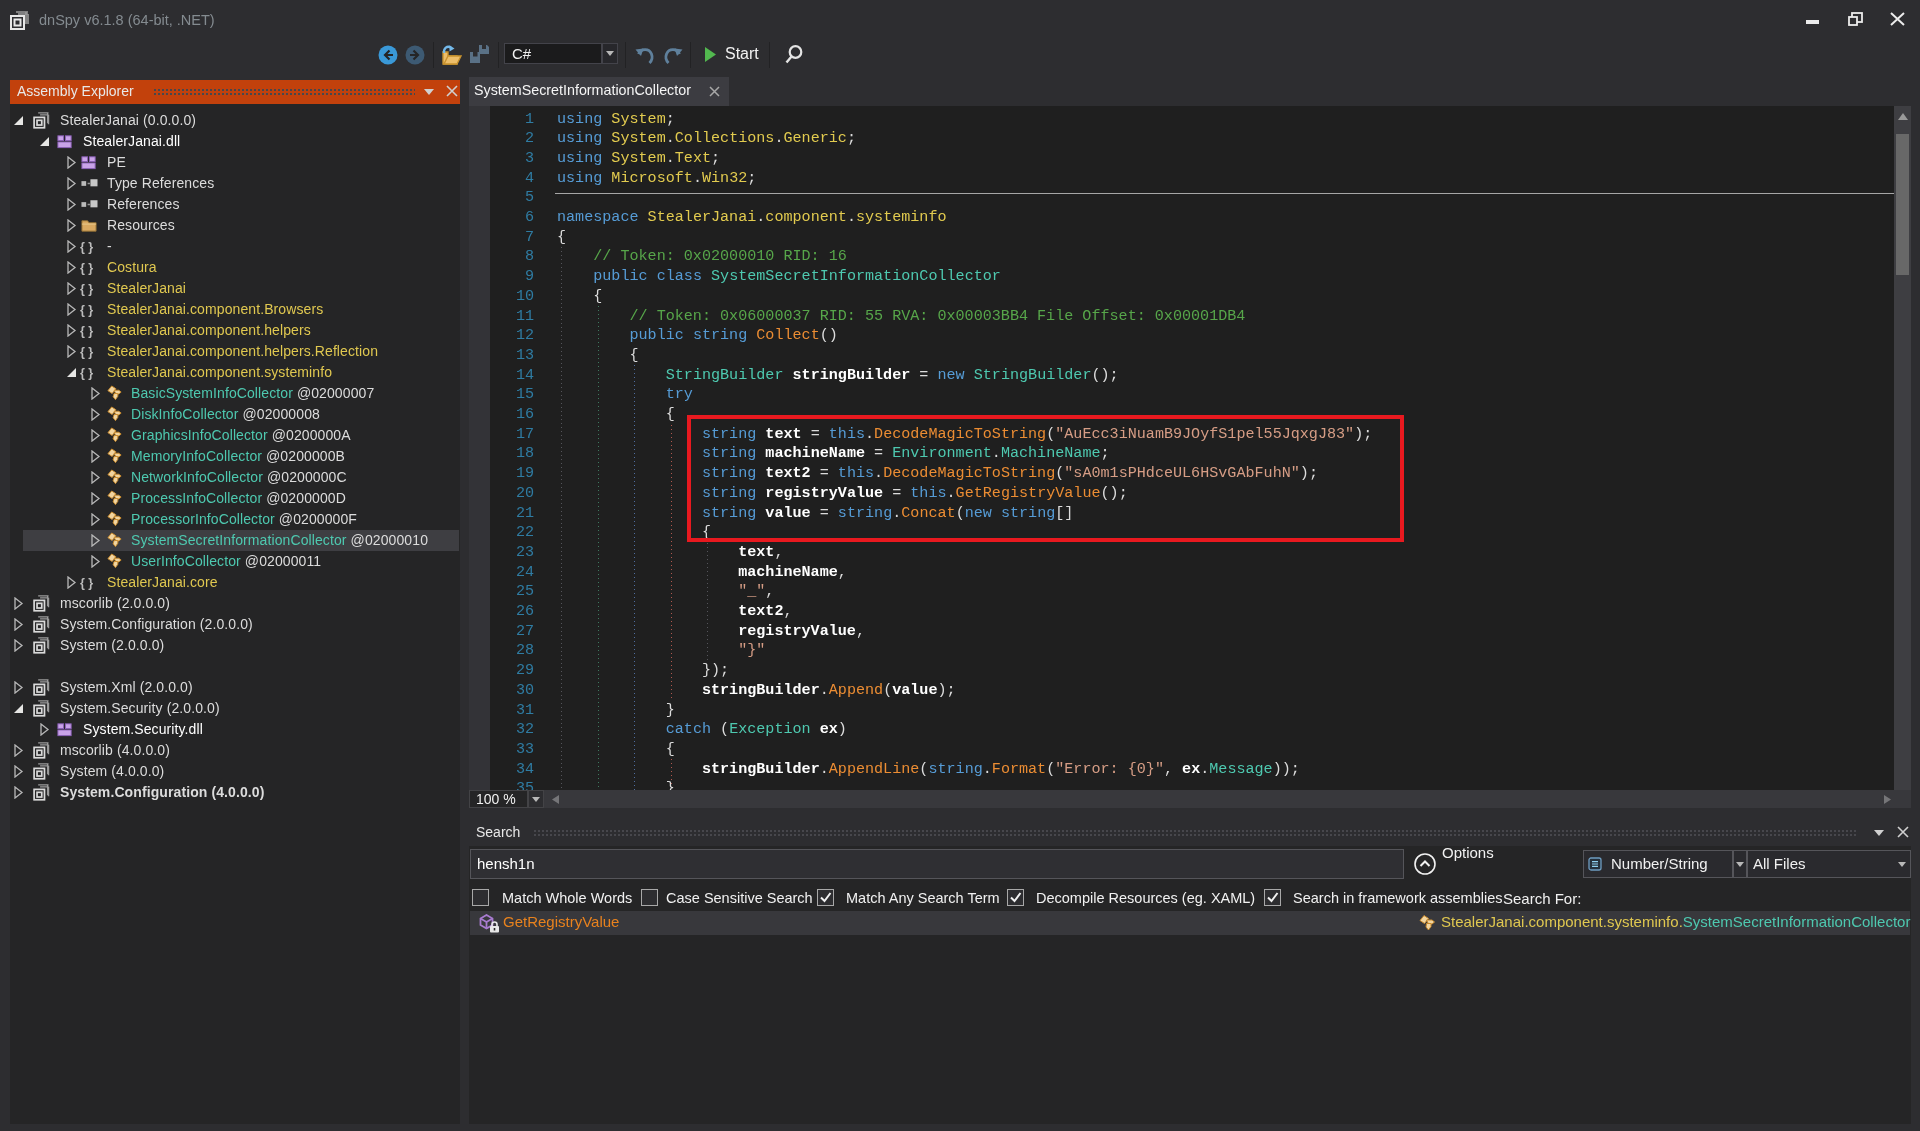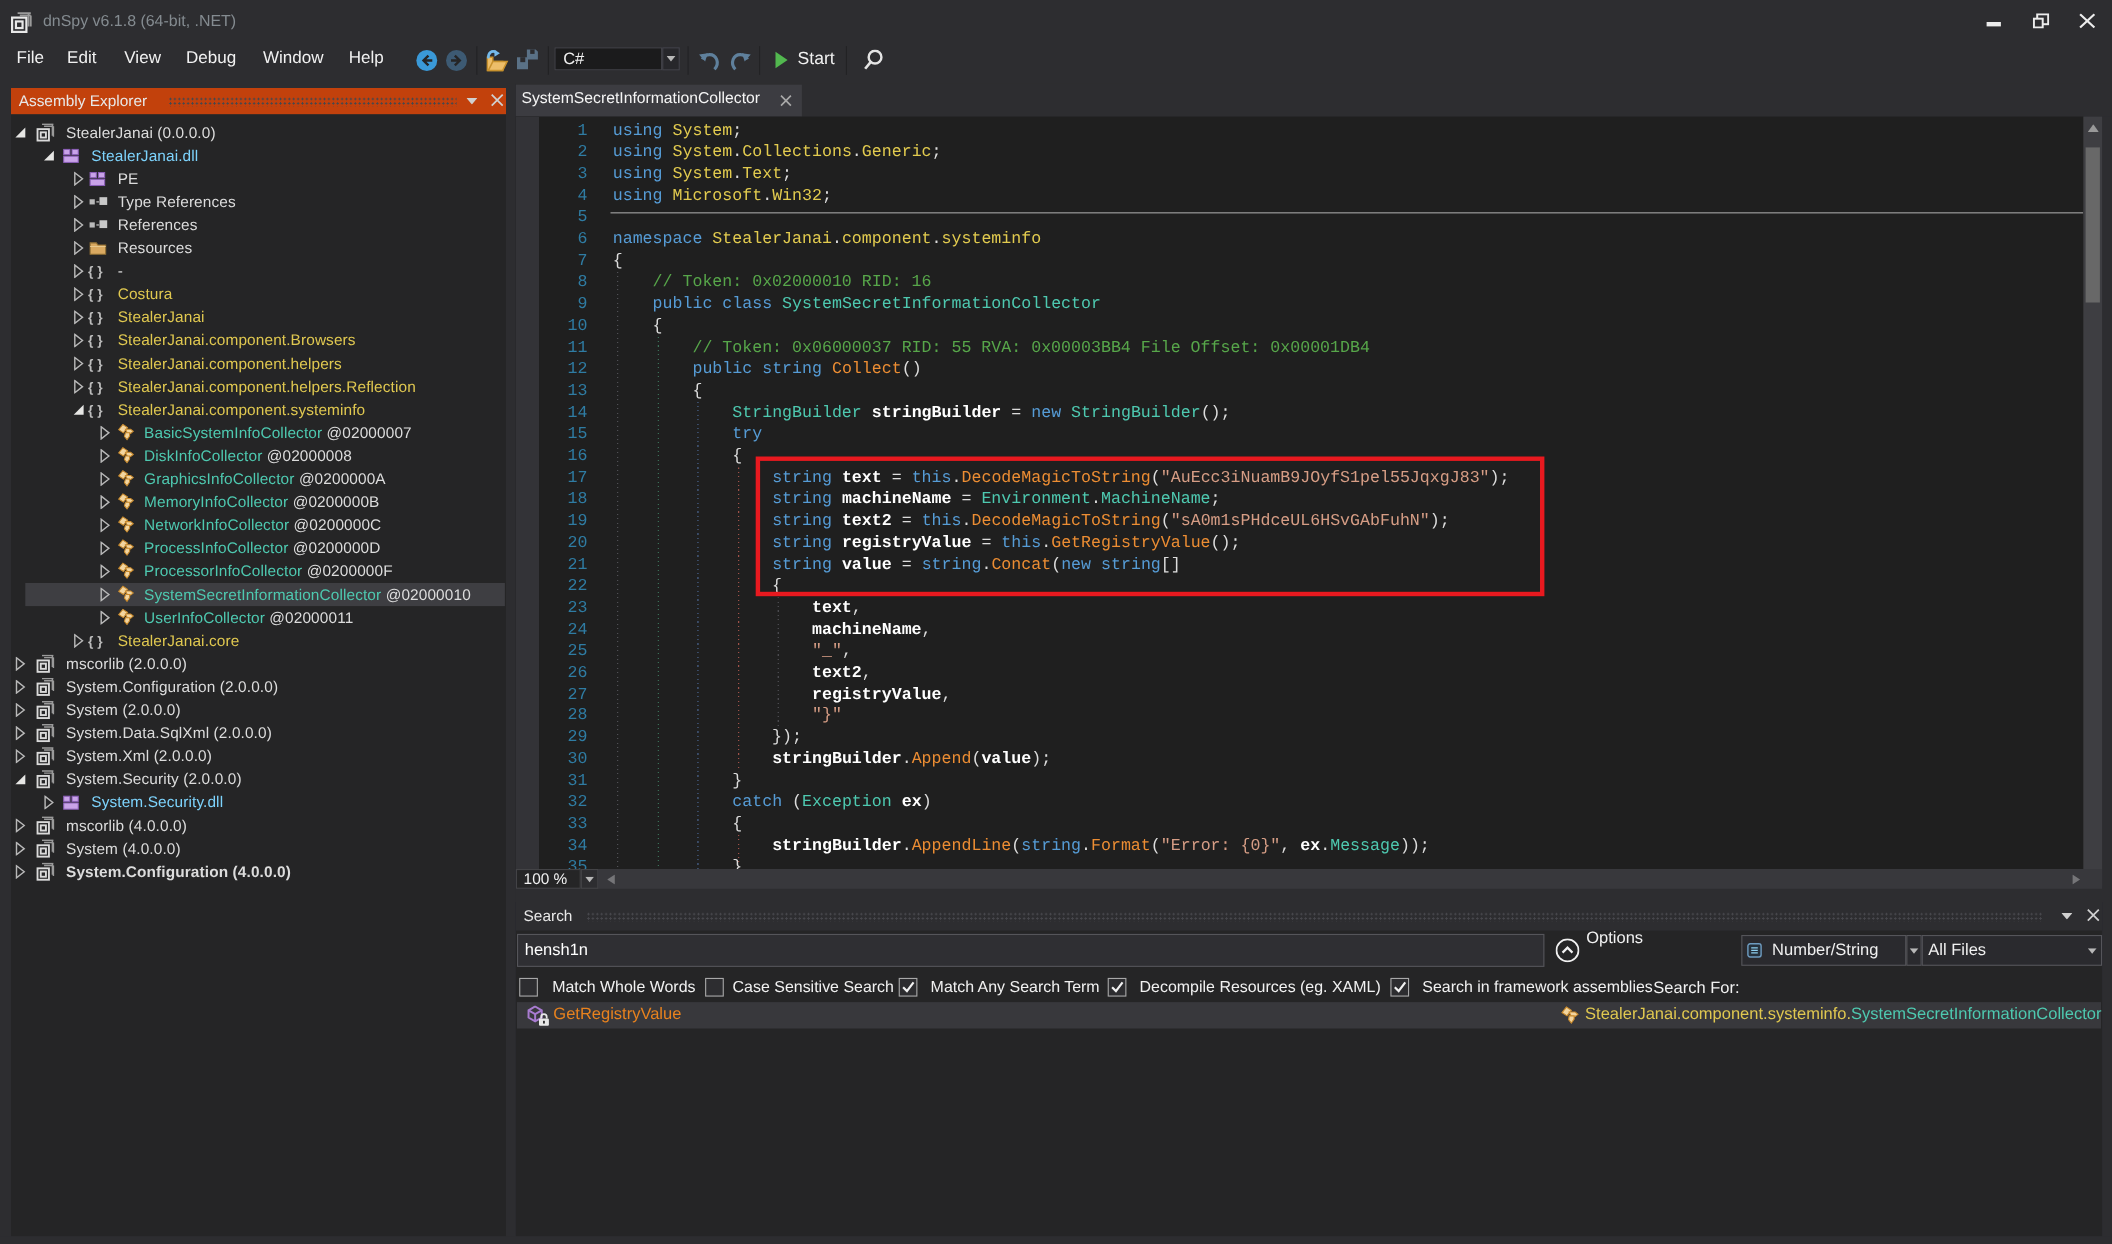--- a/index.html
+++ b/index.html
@@ -21,21 +21,21 @@
   .s{color:#d69d85;}
   .guide{position:absolute;width:1px;}
   
   #tree{position:absolute;left:10px;top:104px;width:450px;height:1020px;background:#252526;overflow:hidden;}
   .trow{position:absolute;height:21px;width:450px;font-size:14px;color:#dcdcdc;}
   .trow .lbl{position:absolute;top:2px;white-space:nowrap;letter-spacing:0.1px;}
   .ticon{position:absolute;top:2px;width:18px;height:17px;}
   .texp{position:absolute;top:4px;width:12px;height:13px;}
   .ns{color:#e0c850;}
   .cls{color:#4ec9b0;}
-  .mod{color:#7dd3fc;text-align:center;}
+  .mod{color:#ffffff;text-align:center;}
   
   .dots{background-image:radial-gradient(#47474c 1px,transparent 1px);background-size:4px 4px;}
   .cb{position:absolute;width:17px;height:17px;background:#2d2d30;border:1.5px solid #a8a8a8;box-sizing:border-box;}
   .cb svg{position:absolute;left:0px;top:0px;}
   .sep{position:absolute;top:42px;width:1px;height:26px;background:#222224;}
 </style>
 </head>
 <body>
 <div id="root">
 
@@ -47,28 +47,20 @@
   <div class="abs" style="left:39px;top:12px;font-size:14.5px;color:#848b90;">dnSpy v6.1.8 (64-bit, .NET)</div>
   <div class="abs" style="left:1806px;top:20px;width:13px;height:4px;background:#ececec;"></div>
   <svg class="abs" style="left:1848px;top:12px" width="15" height="14" viewBox="0 0 15 14">
     <rect x="4" y="1" width="10" height="9" fill="none" stroke="#ececec" stroke-width="1.8"></rect>
     <rect x="1" y="5" width="8" height="8" fill="#2d2d30" stroke="#ececec" stroke-width="1.8"></rect>
   </svg>
   <svg class="abs" style="left:1890px;top:12px" width="15" height="14" viewBox="0 0 15 14">
     <path d="M1 1 L14 13 M14 1 L1 13" stroke="#ececec" stroke-width="2"></path>
   </svg>
 
-  <div class="abs" style="top:43.5px;left:0;width:1920px;height:22px;font-size:15.5px;color:#f1f1f1;">
-    <span class="abs" style="left:15px;">File</span>
-    <span class="abs" style="left:61px;">Edit</span>
-    <span class="abs" style="left:113px;">View</span>
-    <span class="abs" style="left:169px;">Debug</span>
-    <span class="abs" style="left:239px;">Window</span>
-    <span class="abs" style="left:317px;">Help</span>
-  </div>
 
   <svg class="abs" style="left:378px;top:45px" width="20" height="20" viewBox="0 0 20 20">
     <circle cx="10" cy="10" r="9.5" fill="#3a99d8"></circle>
     <path d="M11.5 5.5 L7 10 L11.5 14.5 M7.5 10 H15" stroke="#252526" stroke-width="2.2" fill="none"></path>
   </svg>
   <svg class="abs" style="left:405px;top:45px" width="20" height="20" viewBox="0 0 20 20">
     <circle cx="10" cy="10" r="9.5" fill="#3d5a73"></circle>
     <path d="M8.5 5.5 L13 10 L8.5 14.5 M5 10 H12.5" stroke="#252526" stroke-width="2.2" fill="none"></path>
   </svg>
   <div class="sep" style="left:433px;"></div>
@@ -393,31 +385,20 @@
       <div class="trow" style="top:530.5px;">
         <svg class="texp" style="left:3px">
           <polygon points="2,1 9,6.5 2,12" fill="none" stroke="#b8b8b8" stroke-width="1.3"></polygon>
         </svg>
         <svg class="ticon" style="left:22px" viewBox="0 0 18 18">
           <path d="M6 1 h11 M8 3 h9 M16 1 v11 M17 3 v10" stroke="#9a9a9a" stroke-width="1.4" fill="none"></path>
           <rect x="1.7" y="5.7" width="11" height="11" fill="none" stroke="#dadada" stroke-width="1.8"></rect>
           <rect x="4.8" y="8.8" width="5" height="5" fill="none" stroke="#dadada" stroke-width="1.8"></rect>
         </svg>
         <span class="lbl" style="left:50px">System (2.0.0.0)</span>
-      </div>
-      <div class="trow" style="top:551.5px;">
-        <svg class="texp" style="left:3px">
-          <polygon points="2,1 9,6.5 2,12" fill="none" stroke="#b8b8b8" stroke-width="1.3"></polygon>
-        </svg>
-        <svg class="ticon" style="left:22px" viewBox="0 0 18 18">
-          <path d="M6 1 h11 M8 3 h9 M16 1 v11 M17 3 v10" stroke="#9a9a9a" stroke-width="1.4" fill="none"></path>
-          <rect x="1.7" y="5.7" width="11" height="11" fill="none" stroke="#dadada" stroke-width="1.8"></rect>
-          <rect x="4.8" y="8.8" width="5" height="5" fill="none" stroke="#dadada" stroke-width="1.8"></rect>
-        </svg>
-        <span class="lbl" style="left:50px">System.Data.SqlXml (2.0.0.0)</span>
       </div>
       <div class="trow" style="top:572.5px;">
         <svg class="texp" style="left:3px">
           <polygon points="2,1 9,6.5 2,12" fill="none" stroke="#b8b8b8" stroke-width="1.3"></polygon>
         </svg>
         <svg class="ticon" style="left:22px" viewBox="0 0 18 18">
           <path d="M6 1 h11 M8 3 h9 M16 1 v11 M17 3 v10" stroke="#9a9a9a" stroke-width="1.4" fill="none"></path>
           <rect x="1.7" y="5.7" width="11" height="11" fill="none" stroke="#dadada" stroke-width="1.8"></rect>
           <rect x="4.8" y="8.8" width="5" height="5" fill="none" stroke="#dadada" stroke-width="1.8"></rect>
         </svg>

